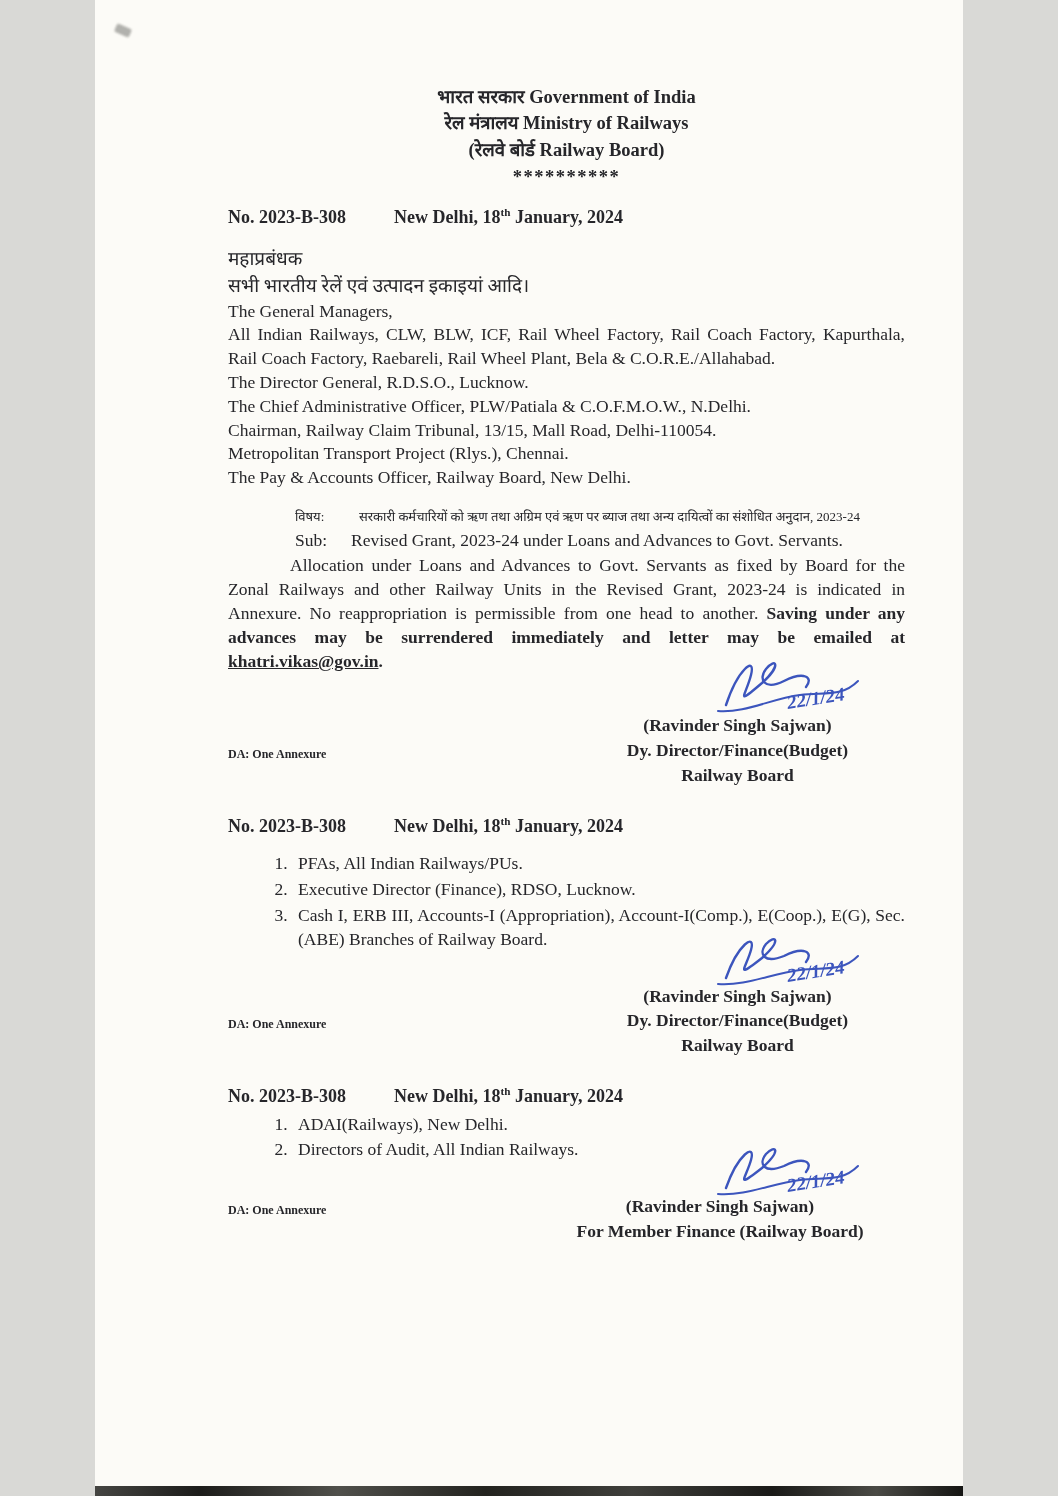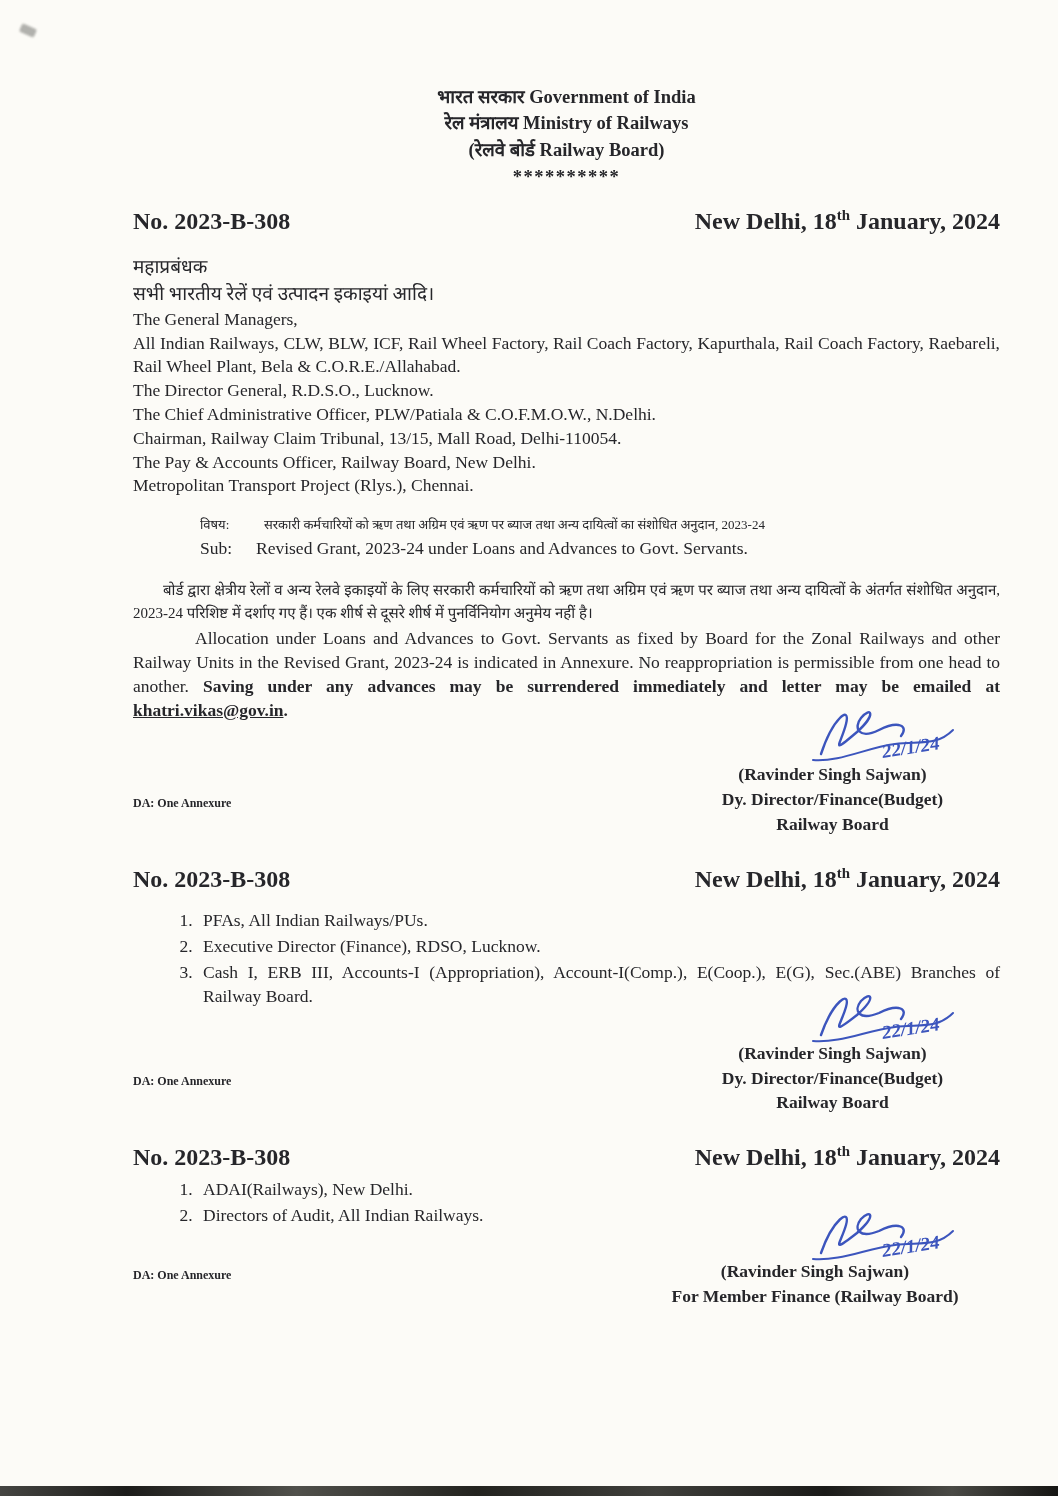--- a/index.html
+++ b/index.html
@@ -1,21 +1,21 @@
 <!DOCTYPE html>
 <html><head>
 <meta charset="utf-8">
 <style>
   * { margin:0; padding:0; box-sizing:border-box; }
   html,body { background:#d9d9d6; }
   body { font-family:"Liberation Serif","DejaVu Serif",serif; }
 
   .page {
     position:relative;
-    width:1058px; height:1496px;
+    width:868px; height:1496px;
     margin:0 auto;
     background:#fcfbf7;
     color:#26262a;
     padding:84px 58px 0 133px;
     font-size:17.5px;
     line-height:1.36;
     overflow:hidden;
   }
 
   
@@ -27,22 +27,22 @@
   }
   .scan-edge {
     position:absolute; left:0; right:0; bottom:0; height:10px;
     background:linear-gradient(90deg,#454542 0%,#1c1c1a 12%,#50504b 28%,#23231f 45%,#3f3f3b 62%,#1a1a18 78%,#4a4a45 90%,#151513 100%);
   }
 
   .letterhead { text-align:center; font-weight:bold; font-size:18.5px; line-height:1.42; }
   .stars { font-weight:bold; letter-spacing:1.5px; margin-top:1px; }
 
   .ref-row {
-    display:flex; justify-content:space-between;
-    font-weight:bold; font-size:24px; margin-top:15px;gap:48px;
+    display:flex; justify-content:flex-start;
+    font-weight:bold; font-size:18px; margin-top:15px;gap:48px;
   }
   sup { font-size:.62em; vertical-align:super; line-height:0; }
 
   .addressees { margin-top:15px; }
   .addressees .hi { font-size:19px; line-height:1.45; }
   .just { text-align:justify; }
 
   .subject { margin-left:67px; margin-top:18px; }
   .subj-hi { font-size:13px; white-space:nowrap; }
   .subj-label { display:inline-block; min-width:46px; margin-right:18px; }
@@ -93,34 +93,33 @@
   </div>
 
   <div class="addressees">
     <div class="hi">महाप्रबंधक</div>
     <div class="hi">सभी भारतीय रेलें एवं उत्पादन इकाइयां आदि।</div>
     <div>The General Managers,</div>
     <div class="just">All Indian Railways, CLW, BLW, ICF, Rail Wheel Factory, Rail Coach Factory, Kapurthala, Rail Coach Factory, Raebareli, Rail Wheel Plant, Bela &amp; C.O.R.E./Allahabad.</div>
     <div>The Director General, R.D.S.O., Lucknow.</div>
     <div>The Chief Administrative Officer, PLW/Patiala &amp; C.O.F.M.O.W., N.Delhi.</div>
     <div>Chairman, Railway Claim Tribunal, 13/15, Mall Road, Delhi-110054.</div>
+    <div>Metropolitan Transport Project (Rlys.), Chennai.</div>
     <div>The Pay &amp; Accounts Officer, Railway Board, New Delhi.</div>
-    <div>Metropolitan Transport Project (Rlys.), Chennai.</div>
   </div>
 
   <div class="subject">
     <div class="subj-hi">
       <span class="subj-label">विषय:</span><span>सरकारी कर्मचारियों को ऋण तथा अग्रिम  एवं ऋण पर ब्याज तथा अन्य दायित्वों का संशोधित  अनुदान, 2023-24</span>
     </div>
     <div class="subj-en">
       <span class="subj-label">Sub:</span><span>Revised Grant, 2023-24 under Loans and Advances to Govt. Servants.</span>
     </div>
   </div>
 
-  <p class="hi-para">बोर्ड द्वारा क्षेत्रीय रेलों व अन्य रेलवे इकाइयों के लिए सरकारी कर्मचारियों को  ऋण तथा अग्रिम एवं ऋण पर ब्याज तथा अन्य दायित्वों के अंतर्गत संशोधित अनुदान, 2023-24 परिशिष्ट  में दर्शाए गए हैं। एक शीर्ष से दूसरे शीर्ष में पुनर्विनियोग अनुमेय नहीं है।</p>
 
   <p class="para ind p1"><span>Allocation under Loans and Advances to Govt. Servants as fixed by Board for the Zonal Railways and other Railway Units in the Revised Grant, 2023-24 is indicated in Annexure. No reappropriation is permissible from one head to another. </span><span class="bold">Saving under any advances may be surrendered immediately and letter may be emailed at </span><span class="email">khatri.vikas@gov.in</span><span class="bold">.</span></p>
 
 
   <div class="sig-area">
     <div class="sig-row">
       <div class="da da-mid">DA: One Annexure</div>
       <div class="sig-block">
         <svg class="scribble" width="185" height="64" viewBox="0 0 185 64">
           <path d="M16,52 C28,16 46,2 41,22 C36,42 24,54 52,30 C72,12 66,4 56,16 C48,26 54,38 74,28 C94,18 104,24 96,34" stroke="#3c55bd" fill="none" stroke-width="2.4" stroke-linecap="round"></path>

